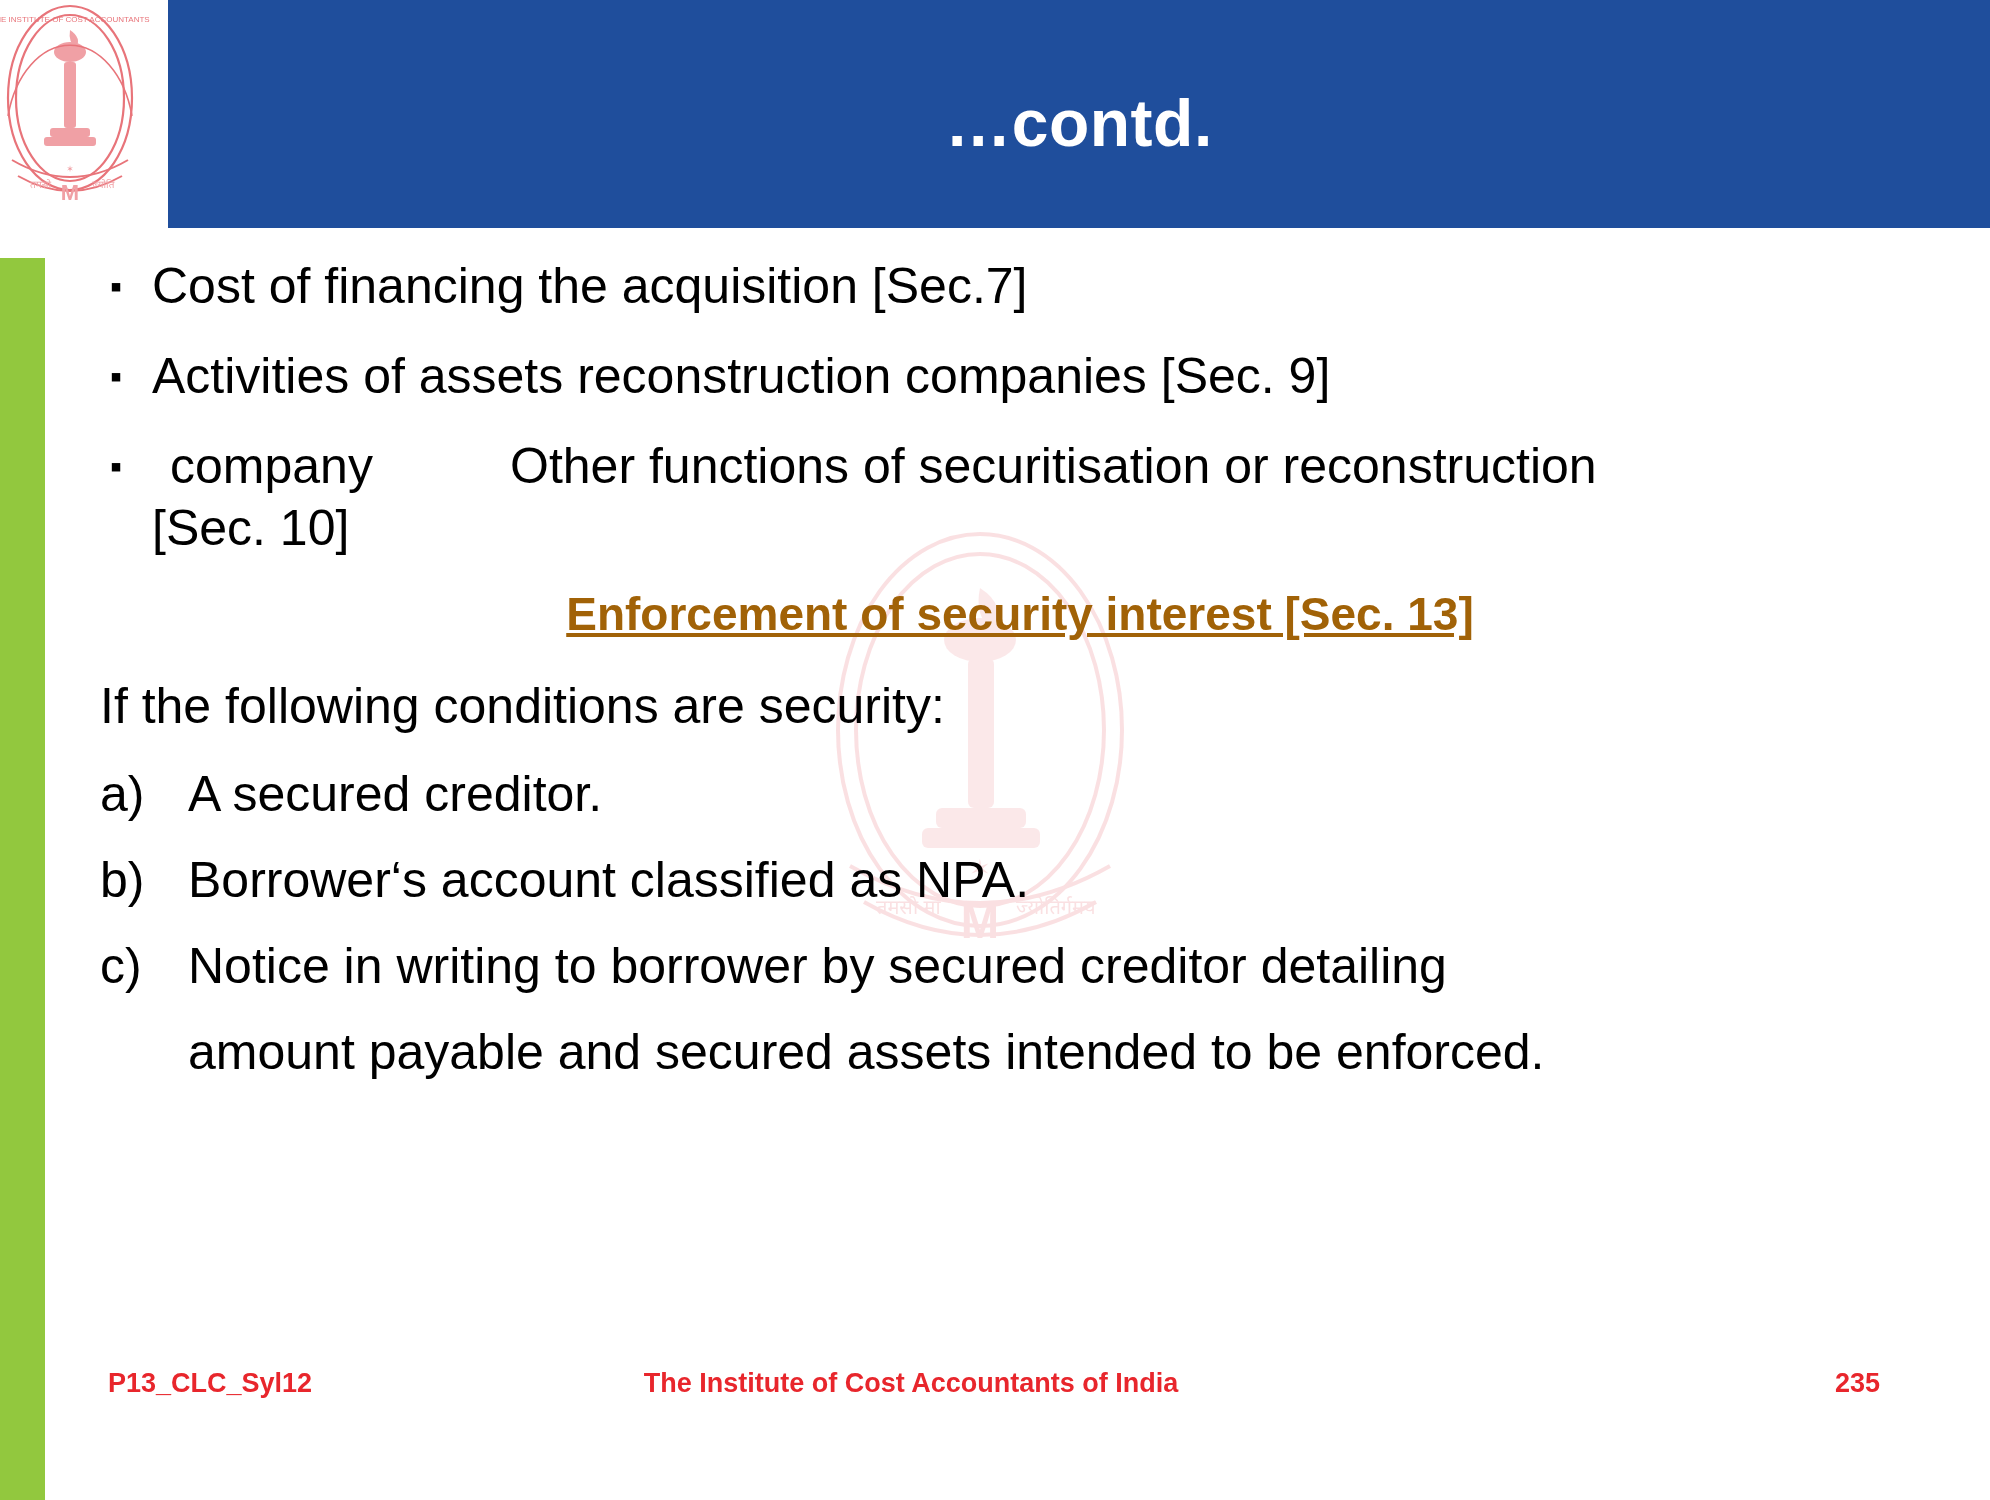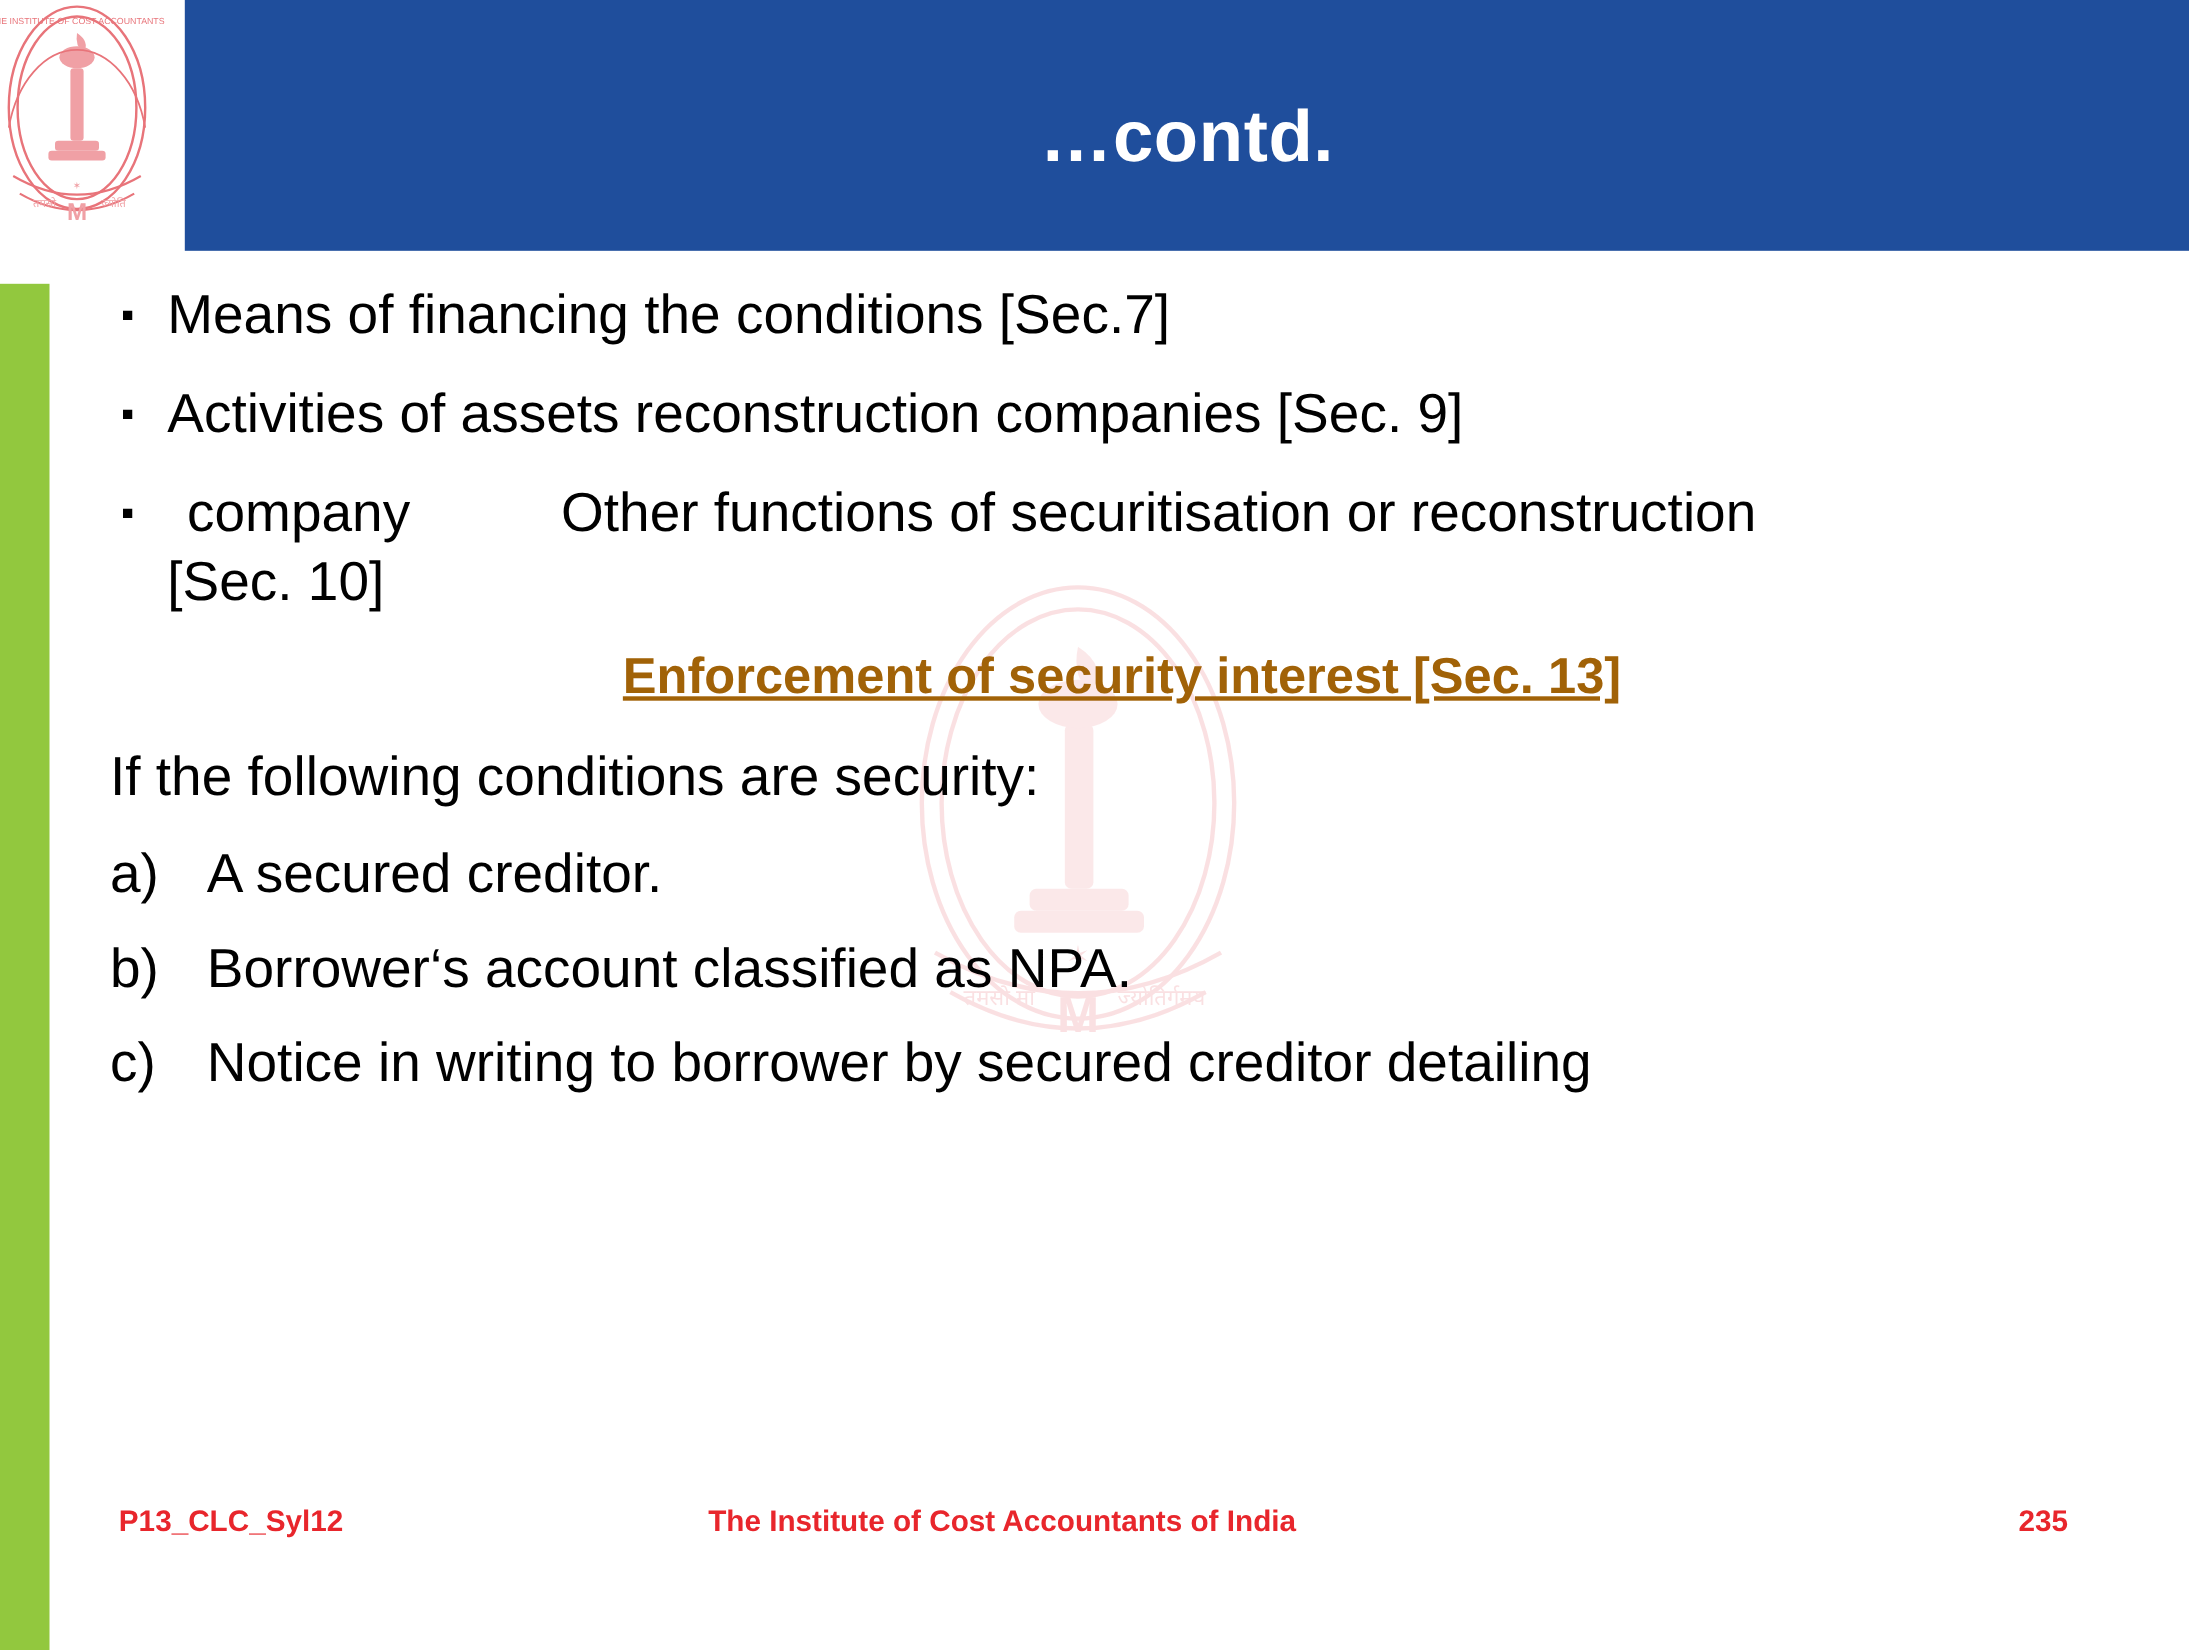--- a/index.html
+++ b/index.html
@@ -254,21 +254,21 @@
         <text x="56" y="384" font-size="20">तमसो मा</text>
         <text x="196" y="384" font-size="20">ज्योतिर्गमय</text>
       </g>
     </svg>
   </div>
 
   <div class="content">
 
     <div class="bullet-row">
       <div class="bullet-mark">▪</div>
-      <div class="bullet-text">Means of financing the conditions  [Sec.7]</div>
+      <div class="bullet-text">Cost of financing the acquisition  [Sec.7]</div>
     </div>
 
     <div class="bullet-row">
       <div class="bullet-mark">▪</div>
       <div class="bullet-text">Activities of assets reconstruction companies [Sec. 9]</div>
     </div>
 
     <div class="bullet-row">
       <div class="bullet-mark">▪</div>
       <div style="flex:1;">
@@ -293,20 +293,21 @@
       <div class="list-marker">b)</div>
       <div class="list-text">Borrower‘s account classified as NPA.</div>
     </div>
 
     <div class="list-row">
       <div class="list-marker">c)</div>
       <div style="flex:1;">
         <div class="list-text justify">Notice in writing to borrower by secured creditor detailing</div>
       </div>
     </div>
+    <div class="list-cont">amount payable and secured assets intended to be enforced.</div>
 
   </div>
 
   <div class="footer">
     <div class="footer-left">P13_CLC_Syl12</div>
     <div class="footer-center">The Institute of Cost Accountants of India</div>
     <div class="footer-right">235</div>
   </div>
 
 </div>

